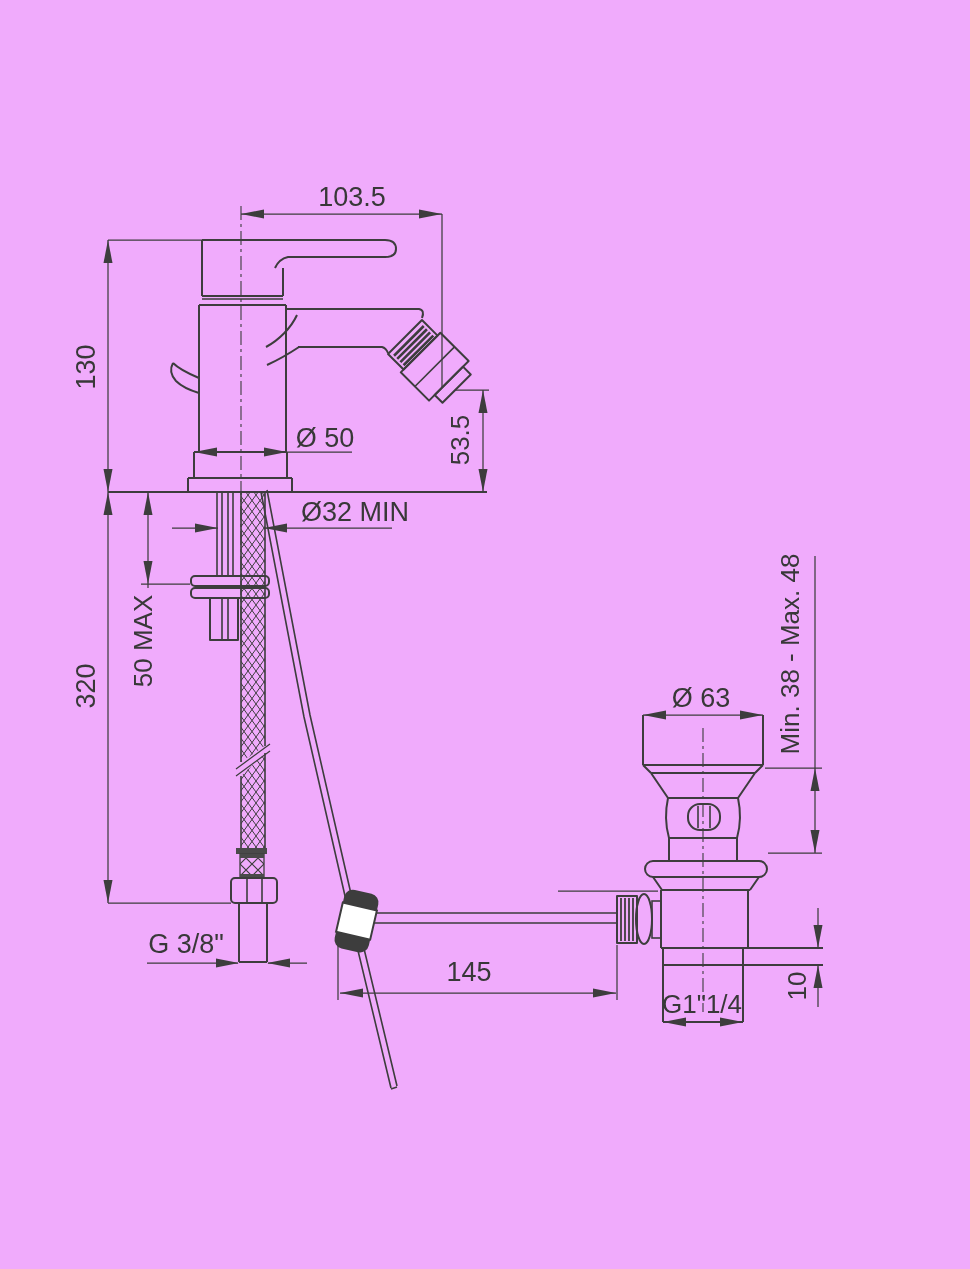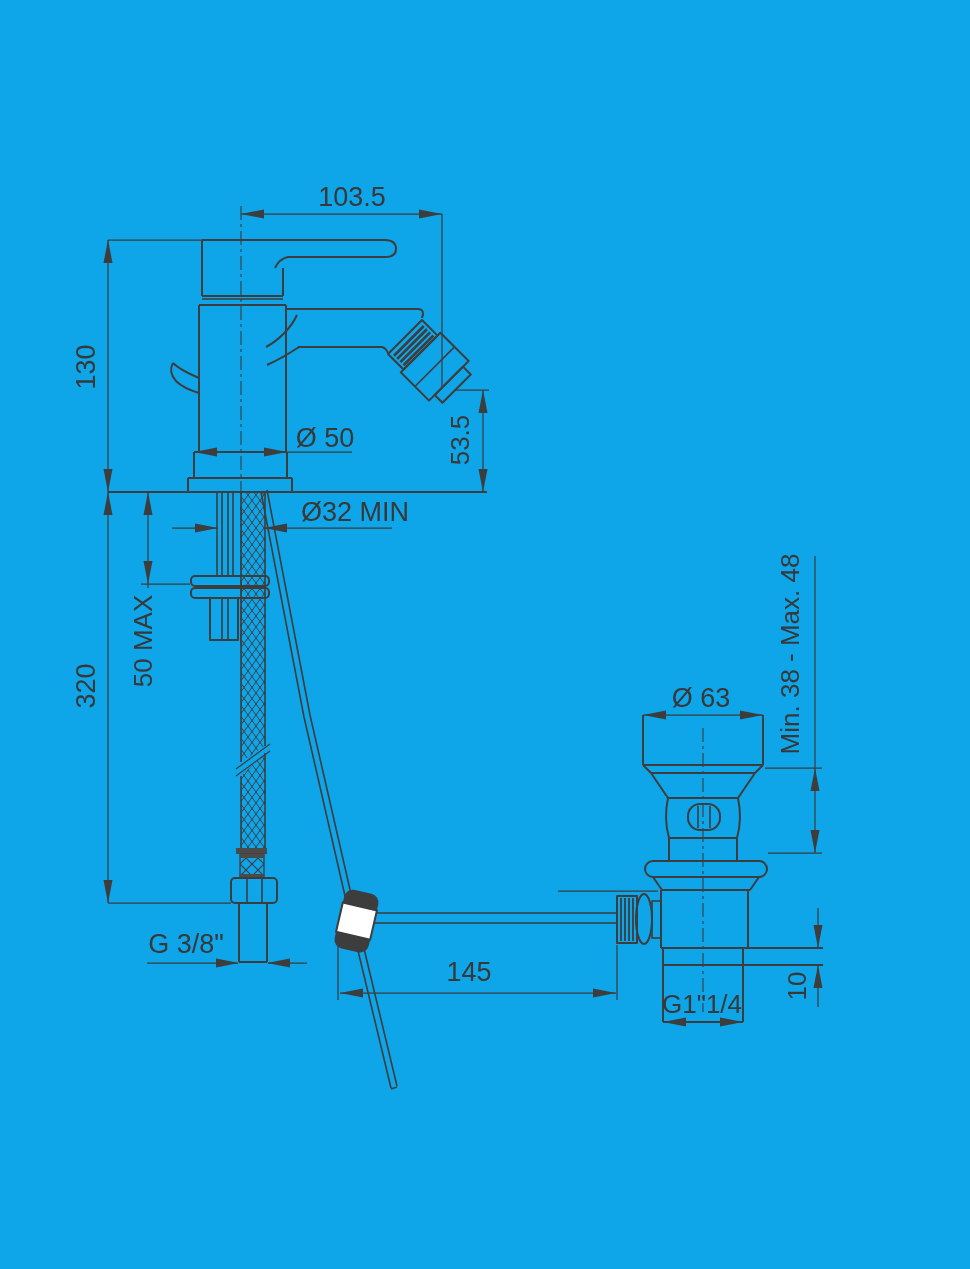--- a/index.html
+++ b/index.html
@@ -1,16 +1,16 @@
 <!DOCTYPE html>
 <html><head>
 <meta charset="utf-8">
 <style>
   html,body { margin:0; padding:0; background:#ffffff; }
-  .canvas { position:relative; width:970px; height:1269px; background:#0ea5e9; overflow:hidden; }
+  .canvas { position:relative; width:970px; height:1269px; background:#f0abfc; overflow:hidden; }
   svg { display:block; }
   .ol   { stroke:#3d3d3d; stroke-width:2;   fill:none; stroke-linejoin:round; }
   .ol15 { stroke:#3d3d3d; stroke-width:1.6; fill:none; }
   .thin { stroke:#3d3d3d; stroke-width:1.25; fill:none; }
   .cl   { stroke:#3d3d3d; stroke-width:1.1; fill:none; stroke-dasharray:14 4 3 4; }
   .arrf { fill:#3d3d3d; }
   .dark { fill:#4a4a4a; stroke:none; }
   text  { font-family:"Liberation Sans", sans-serif; fill:#383838; }
   .dim  { font-size:27px; letter-spacing:0px; }
   .dimS { font-size:26px; }

